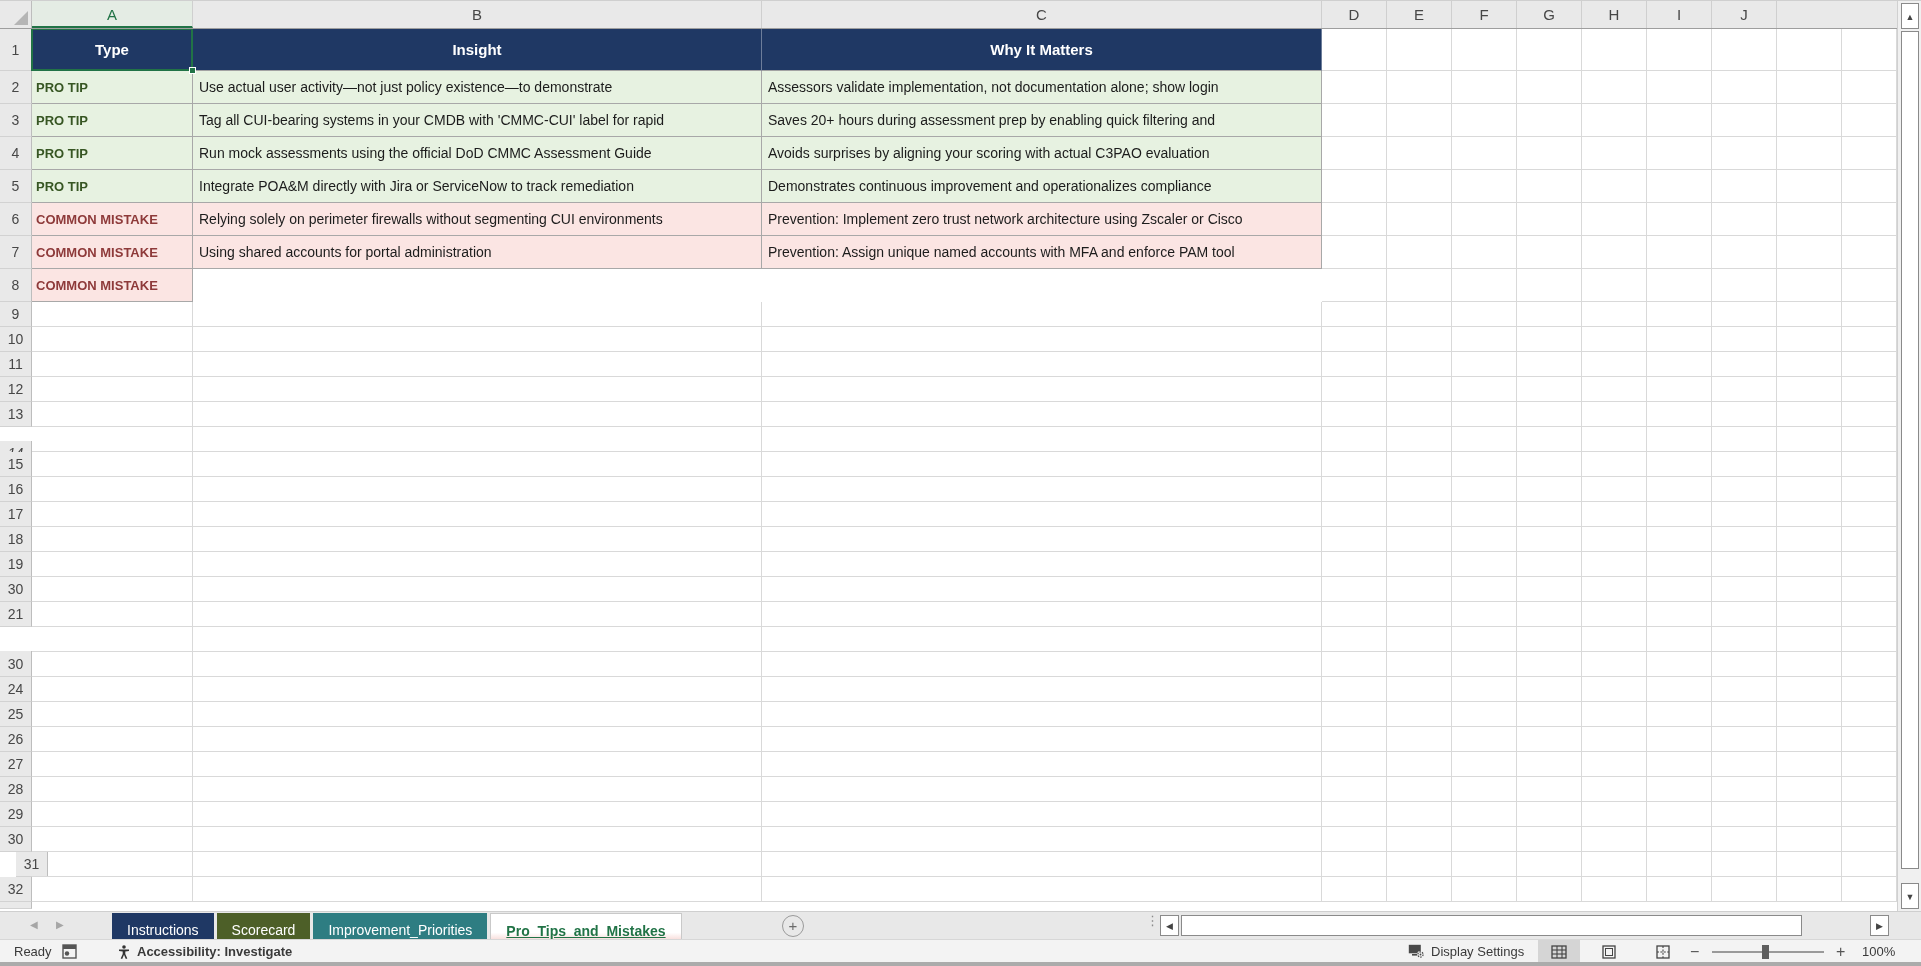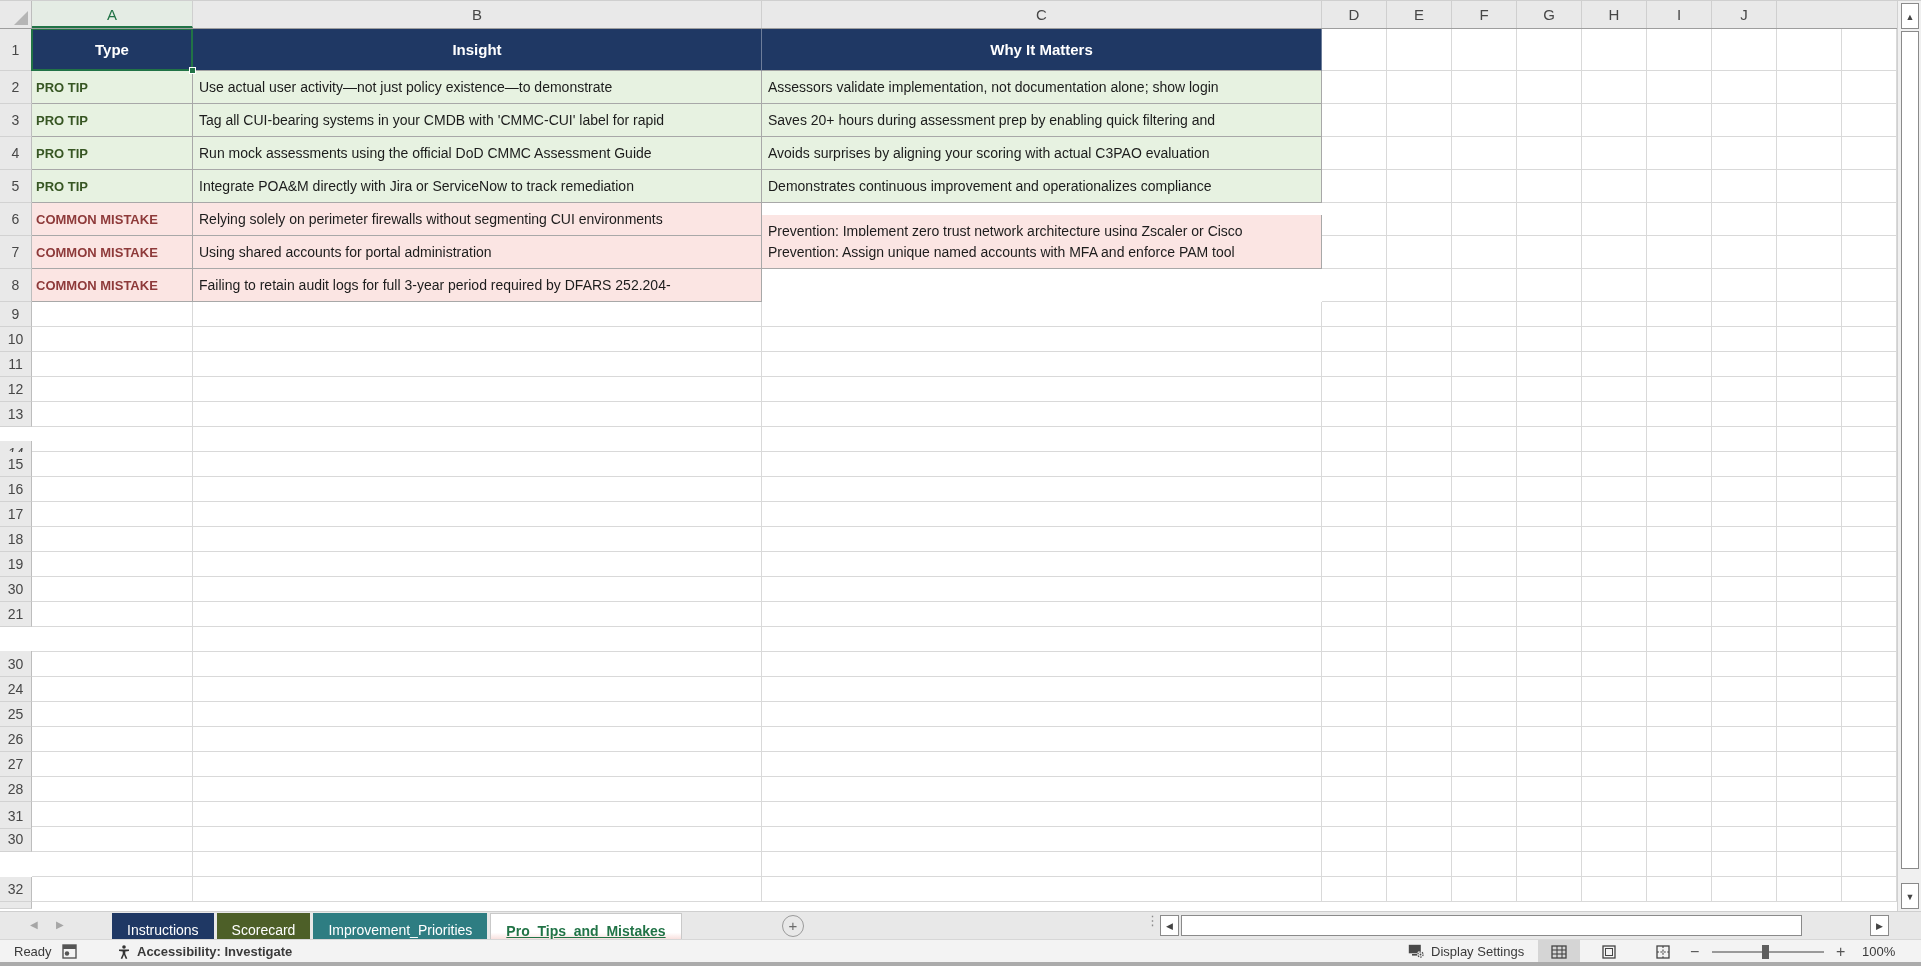--- a/index.html
+++ b/index.html
@@ -171,21 +171,21 @@
       <div class="cell c-empty" style="left: 1452px; top: 141px; width: 65px; height: 33px;"></div>
       <div class="cell c-empty" style="left: 1517px; top: 141px; width: 65px; height: 33px;"></div>
       <div class="cell c-empty" style="left: 1582px; top: 141px; width: 65px; height: 33px;"></div>
       <div class="cell c-empty" style="left: 1647px; top: 141px; width: 65px; height: 33px;"></div>
       <div class="cell c-empty" style="left: 1712px; top: 141px; width: 65px; height: 33px;"></div>
       <div class="cell c-empty" style="left: 1777px; top: 141px; width: 65px; height: 33px;"></div>
       <div class="cell c-empty" style="left: 1842px; top: 141px; width: 55px; height: 33px;"></div>
       <div class="rowhead vcenter" style="top: 174px; height: 33px; display: flex; align-items: center; justify-content: center;">6</div>
       <div class="cell c-data c-label mistake c-mistake" style="left: 32px; top: 174px; width: 161px; height: 33px;">COMMON MISTAKE</div>
       <div class="cell c-data c-mistake" style="left: 193px; top: 174px; width: 569px; height: 33px;">Relying solely on perimeter firewalls without segmenting CUI environments</div>
-      <div class="cell c-data c-mistake" style="left: 762px; top: 186px; width: 560px; height: 33px;">Prevention: Implement zero trust network architecture using Zscaler or Cisco</div>
+      <div class="cell c-data c-mistake" style="left: 762px; top: 174px; width: 560px; height: 33px;">Prevention: Implement zero trust network architecture using Zscaler or Cisco</div>
       <div class="cell c-empty" style="left: 1322px; top: 174px; width: 65px; height: 33px;"></div>
       <div class="cell c-empty" style="left: 1387px; top: 174px; width: 65px; height: 33px;"></div>
       <div class="cell c-empty" style="left: 1452px; top: 174px; width: 65px; height: 33px;"></div>
       <div class="cell c-empty" style="left: 1517px; top: 174px; width: 65px; height: 33px;"></div>
       <div class="cell c-empty" style="left: 1582px; top: 174px; width: 65px; height: 33px;"></div>
       <div class="cell c-empty" style="left: 1647px; top: 174px; width: 65px; height: 33px;"></div>
       <div class="cell c-empty" style="left: 1712px; top: 174px; width: 65px; height: 33px;"></div>
       <div class="cell c-empty" style="left: 1777px; top: 174px; width: 65px; height: 33px;"></div>
       <div class="cell c-empty" style="left: 1842px; top: 174px; width: 55px; height: 33px;"></div>
       <div class="rowhead vcenter" style="top: 207px; height: 33px; display: flex; align-items: center; justify-content: center;">7</div>
@@ -196,21 +196,20 @@
       <div class="cell c-empty" style="left: 1387px; top: 207px; width: 65px; height: 33px;"></div>
       <div class="cell c-empty" style="left: 1452px; top: 207px; width: 65px; height: 33px;"></div>
       <div class="cell c-empty" style="left: 1517px; top: 207px; width: 65px; height: 33px;"></div>
       <div class="cell c-empty" style="left: 1582px; top: 207px; width: 65px; height: 33px;"></div>
       <div class="cell c-empty" style="left: 1647px; top: 207px; width: 65px; height: 33px;"></div>
       <div class="cell c-empty" style="left: 1712px; top: 207px; width: 65px; height: 33px;"></div>
       <div class="cell c-empty" style="left: 1777px; top: 207px; width: 65px; height: 33px;"></div>
       <div class="cell c-empty" style="left: 1842px; top: 207px; width: 55px; height: 33px;"></div>
       <div class="rowhead vcenter" style="top: 240px; height: 33px; display: flex; align-items: center; justify-content: center;">8</div>
       <div class="cell c-data c-label mistake c-mistake" style="left: 32px; top: 240px; width: 161px; height: 33px;">COMMON MISTAKE</div>
-      <div class="cell c-data c-mistake" style="left: 193px; top: 240px; width: 569px; height: 33px;">Failing to retain audit logs for full 3-year period required by DFARS 252.204-</div>
       <div class="cell c-empty" style="left: 1322px; top: 240px; width: 65px; height: 33px;"></div>
       <div class="cell c-empty" style="left: 1387px; top: 240px; width: 65px; height: 33px;"></div>
       <div class="cell c-empty" style="left: 1452px; top: 240px; width: 65px; height: 33px;"></div>
       <div class="cell c-empty" style="left: 1517px; top: 240px; width: 65px; height: 33px;"></div>
       <div class="cell c-empty" style="left: 1582px; top: 240px; width: 65px; height: 33px;"></div>
       <div class="cell c-empty" style="left: 1647px; top: 240px; width: 65px; height: 33px;"></div>
       <div class="cell c-empty" style="left: 1712px; top: 240px; width: 65px; height: 33px;"></div>
       <div class="cell c-empty" style="left: 1777px; top: 240px; width: 65px; height: 33px;"></div>
       <div class="cell c-empty" style="left: 1842px; top: 240px; width: 55px; height: 33px;"></div>
       <div class="rowhead vcenter" style="top: 273px; height: 25px; display: flex; align-items: center; justify-content: center;">9</div>
@@ -492,21 +491,21 @@
       <div class="cell c-empty" style="left: 762px; top: 798px; width: 560px; height: 25px;"></div>
       <div class="cell c-empty" style="left: 1322px; top: 798px; width: 65px; height: 25px;"></div>
       <div class="cell c-empty" style="left: 1387px; top: 798px; width: 65px; height: 25px;"></div>
       <div class="cell c-empty" style="left: 1452px; top: 798px; width: 65px; height: 25px;"></div>
       <div class="cell c-empty" style="left: 1517px; top: 798px; width: 65px; height: 25px;"></div>
       <div class="cell c-empty" style="left: 1582px; top: 798px; width: 65px; height: 25px;"></div>
       <div class="cell c-empty" style="left: 1647px; top: 798px; width: 65px; height: 25px;"></div>
       <div class="cell c-empty" style="left: 1712px; top: 798px; width: 65px; height: 25px;"></div>
       <div class="cell c-empty" style="left: 1777px; top: 798px; width: 65px; height: 25px;"></div>
       <div class="cell c-empty" style="left: 1842px; top: 798px; width: 55px; height: 25px;"></div>
-      <div class="rowhead vcenter" style="top: 775px; height: 25px; display: flex; align-items: center; justify-content: center;">31</div>
+      <div class="rowhead vcenter" style="top: 823px; height: 25px; display: flex; align-items: center; justify-content: center; margin-left: 16px;">31</div>
       <div class="cell c-empty" style="left: 32px; top: 823px; width: 161px; height: 25px;"></div>
       <div class="cell c-empty" style="left: 193px; top: 823px; width: 569px; height: 25px;"></div>
       <div class="cell c-empty" style="left: 762px; top: 823px; width: 560px; height: 25px;"></div>
       <div class="cell c-empty" style="left: 1322px; top: 823px; width: 65px; height: 25px;"></div>
       <div class="cell c-empty" style="left: 1387px; top: 823px; width: 65px; height: 25px;"></div>
       <div class="cell c-empty" style="left: 1452px; top: 823px; width: 65px; height: 25px;"></div>
       <div class="cell c-empty" style="left: 1517px; top: 823px; width: 65px; height: 25px;"></div>
       <div class="cell c-empty" style="left: 1582px; top: 823px; width: 65px; height: 25px;"></div>
       <div class="cell c-empty" style="left: 1647px; top: 823px; width: 65px; height: 25px;"></div>
       <div class="cell c-empty" style="left: 1712px; top: 823px; width: 65px; height: 25px;"></div>

